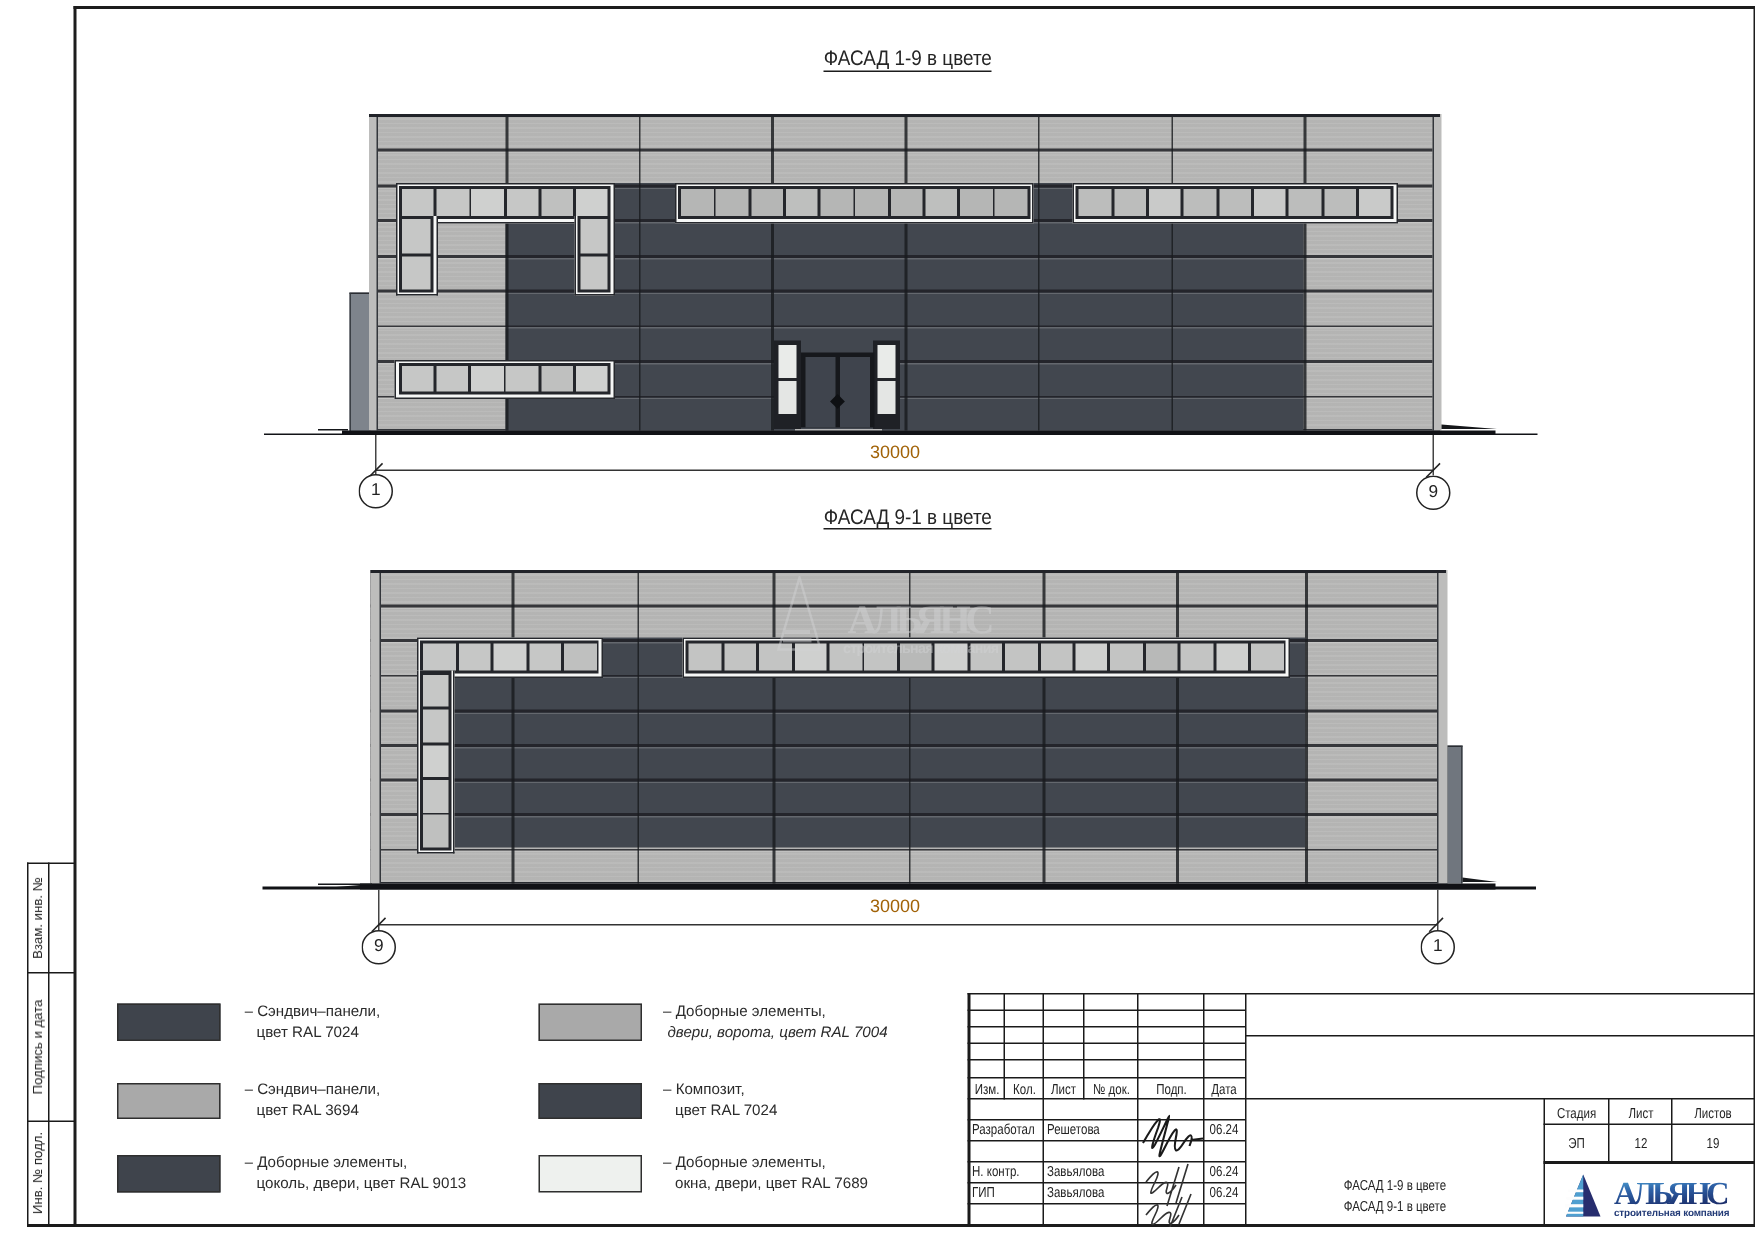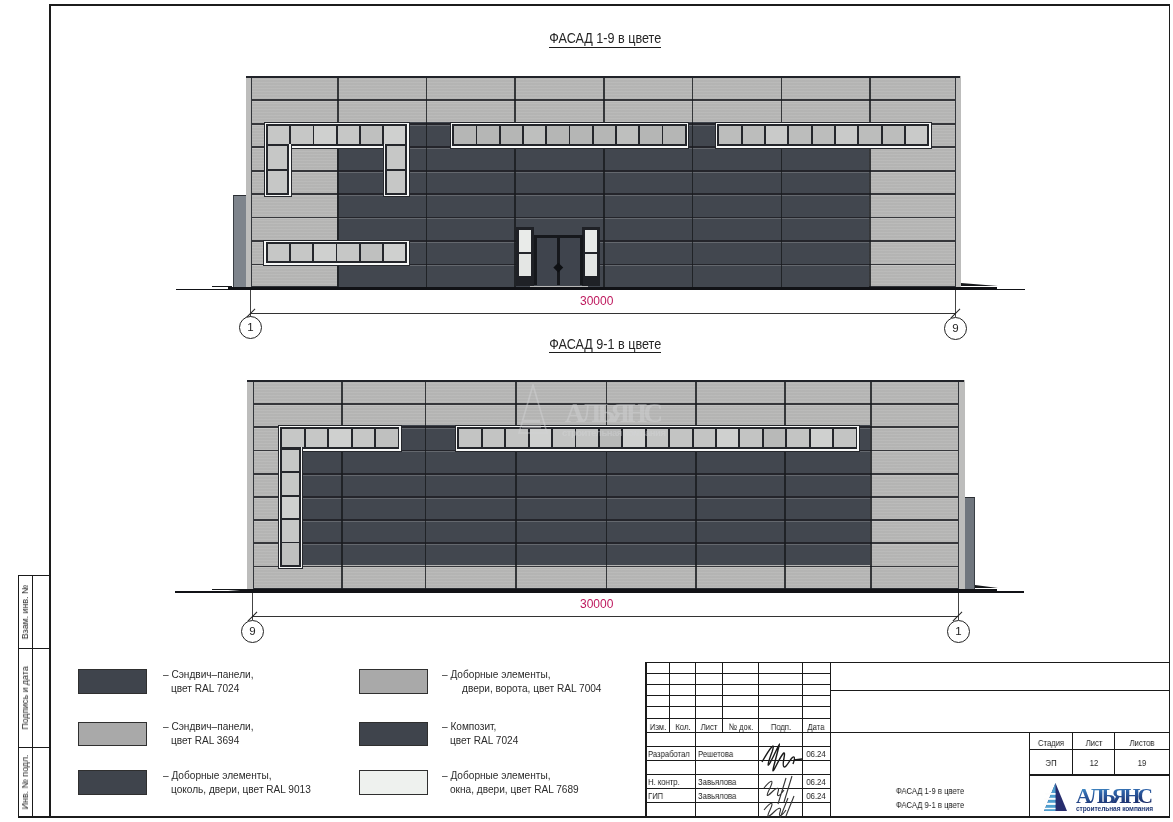--- a/index.html
+++ b/index.html
@@ -33,21 +33,21 @@
 .trim{position:absolute;top:0;height:100%;width:5px;background:#bdbdbc;}
 .topedge{position:absolute;left:0;top:0;width:100%;height:2px;background:#212329;}
 .rib{position:absolute;left:0;top:0;width:100%;height:100%;
  background:repeating-linear-gradient(180deg,rgba(255,255,255,0.05) 0 1px,rgba(0,0,0,0.016) 1px 3px);}
 
 .circ{position:absolute;width:21px;height:21px;border:1.1px solid #222;border-radius:50%;
  background:#fff;text-align:center;font-size:11.5px;line-height:21px;color:#222;will-change:transform;}
 .dimline{position:absolute;height:1px;background:#333;}
 .axline{position:absolute;width:1px;background:#444;}
 .tick{position:absolute;width:13px;height:1.2px;background:#222;transform:rotate(-45deg);}
-.dimtxt{position:absolute;font-size:12px;color:#be185d;}
+.dimtxt{position:absolute;font-size:12px;color:#a16207;}
 
 .sw{position:absolute;width:69px;height:24.5px;border:1px solid #2f2f2f;box-sizing:border-box;}
 .leg{position:absolute;font-size:10.1px;line-height:13.6px;color:#2b2b2b;white-space:nowrap;}
 
 .sl{position:absolute;background:#1a1a1a;}
 .st{position:absolute;font-size:9.6px;color:#242424;white-space:nowrap;transform:scaleX(0.8);transform-origin:0 50%;}
 .stc{position:absolute;font-size:9.6px;color:#242424;white-space:nowrap;text-align:center;transform:translateX(-50%) scaleX(0.8);}
 .rot{position:absolute;font-size:8.8px;color:#242424;white-space:nowrap;transform:rotate(-90deg) translateX(-50%);transform-origin:0 0;}
 .ttl,.dimtxt,.leg,.st,.stc,.rot,.txt{will-change:transform;}
 </style></head>
@@ -289,21 +289,21 @@
 
   <div class="sw" style="left:78px;top:669.4px;background:#3f444c;"></div>
   <div class="sw" style="left:78px;top:721.6px;background:#a9a9a9;"></div>
   <div class="sw" style="left:78px;top:770.2px;background:#3f444c;"></div>
   <div class="sw" style="left:359px;top:669.4px;background:#a9a9a9;"></div>
   <div class="sw" style="left:359px;top:721.6px;background:#3f444c;"></div>
   <div class="sw" style="left:359px;top:770.2px;background:#eef1ee;"></div>
   <div class="leg" style="left:163px;top:668px;">– Сэндвич–панели,<br><span style="margin-left:8px;">цвет RAL 7024</span></div>
   <div class="leg" style="left:163px;top:720px;">– Сэндвич–панели,<br><span style="margin-left:8px;">цвет RAL 3694</span></div>
   <div class="leg" style="left:163px;top:768.5px;">– Доборные элементы,<br><span style="margin-left:8px;">цоколь, двери, цвет RAL 9013</span></div>
-  <div class="leg" style="left:442px;top:668px;">– Доборные элементы,<br><span style="margin-left:20px;">двери, ворота, цвет RAL 7004</span></div>
+  <div class="leg" style="left:442px;top:668px;">– Доборные элементы,<br><span style="margin-left:3px;font-style:italic;">двери, ворота, цвет RAL 7004</span></div>
   <div class="leg" style="left:442px;top:720px;">– Композит,<br><span style="margin-left:8px;">цвет RAL 7024</span></div>
   <div class="leg" style="left:442px;top:768.5px;">– Доборные элементы,<br><span style="margin-left:8px;">окна, двери, цвет RAL 7689</span></div>
 
   <div class="sl" style="left:645.3px;top:661.7px;width:524.7px;height:1.4px;"></div>
   <div class="sl" style="left:645.3px;top:672.9px;width:184.4px;height:1.2px;"></div>
   <div class="sl" style="left:645.3px;top:684px;width:184.4px;height:1.2px;"></div>
   <div class="sl" style="left:829.7px;top:689.5px;width:340.3px;height:1.2px;"></div>
   <div class="sl" style="left:645.3px;top:695.1px;width:184.4px;height:1.2px;"></div>
   <div class="sl" style="left:645.3px;top:706.3px;width:184.4px;height:1.2px;"></div>
   <div class="sl" style="left:645.3px;top:717.5px;width:184.4px;height:1.2px;"></div>

